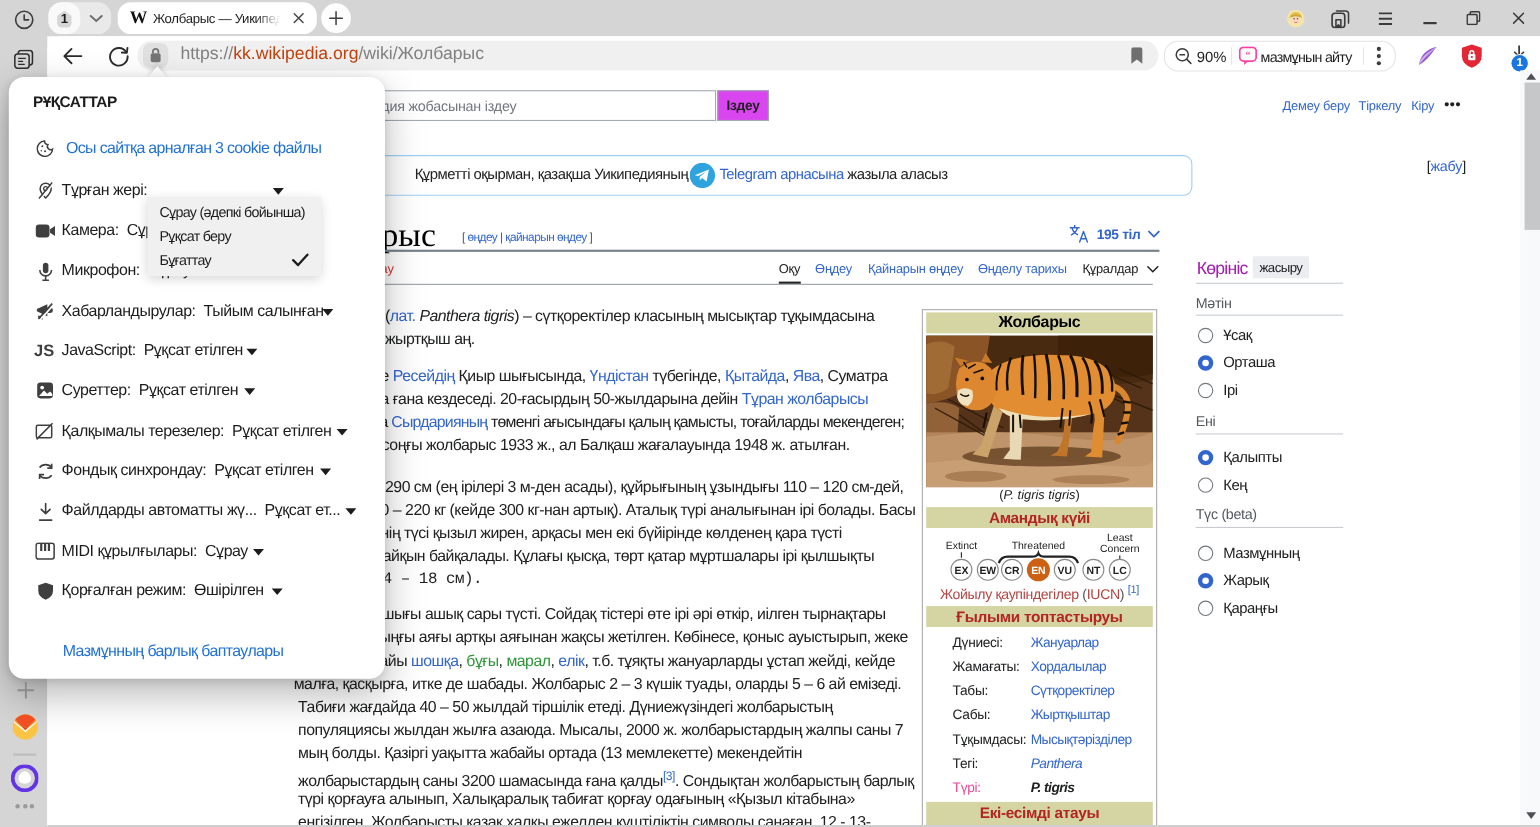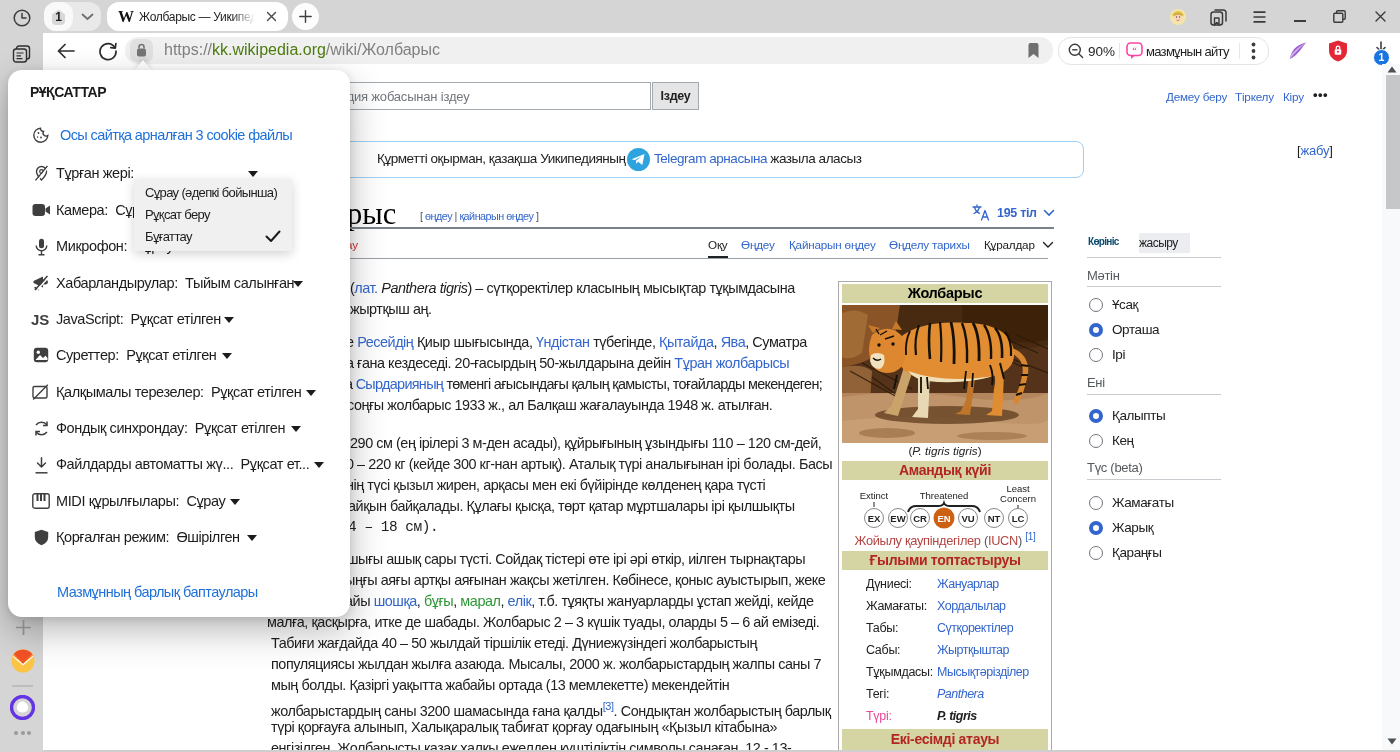--- a/index.html
+++ b/index.html
@@ -97,21 +97,21 @@
  <path d="M16.8 6.4 A8 8 0 1 0 18 10" fill="none" stroke="#2c2c2c" stroke-width="1.7" stroke-linecap="round"></path>
  <path d="M12.8 6.7 L17.3 7.1 L17.9 2.5" fill="none" stroke="#2c2c2c" stroke-width="1.7" stroke-linecap="round" stroke-linejoin="round"></path>
 </svg>
 
 <div class="abs" style="left:125px;top:37px;width:928px;height:27px;background:#f0f0f1;border-radius:13px;"></div>
 <div class="abs" style="left:130px;top:39px;width:23px;height:23px;background:#e0e0e1;border-radius:7px;"></div>
 <svg class="abs" style="left:136px;top:43px;" width="11" height="14" viewBox="0 0 11 14">
  <rect x="1" y="5.5" width="9" height="8" rx="1.8" fill="#757575"></rect>
  <path d="M3 5.5 V4 a2.5 2.5 0 0 1 5 0 V5.5" fill="none" stroke="#757575" stroke-width="1.6"></path>
 </svg>
-<div class="abs nw" style="left:164px;top:41px;font-size:16px;letter-spacing:0;color:#80807f;">https://<span style="color:#4d7c0f;text-align:center;">kk.wikipedia.org</span>/wiki/Жолбарыс</div>
+<div class="abs nw" style="left:164px;top:41px;font-size:16px;letter-spacing:0;color:#80807f;">https://<span style="color:#c2410c;text-align:center;">kk.wikipedia.org</span>/wiki/Жолбарыс</div>
 <svg class="abs" style="left:1027px;top:43px;" width="13" height="16" viewBox="0 0 13 16">
  <path d="M1.5 2 a2 2 0 0 1 2 -2 h6 a2 2 0 0 1 2 2 v13 L6.5 11 L1.5 15 Z" fill="#6f6f6f"></path>
 </svg>
 
 <div class="abs" style="left:1058px;top:37px;width:211px;height:28px;background:#fff;border:1px solid #e4e4e4;border-radius:13px;"></div>
 <svg class="abs" style="left:1068px;top:43px;" width="16" height="16" viewBox="0 0 16 16">
  <circle cx="6.8" cy="6.8" r="5.5" fill="none" stroke="#3c3c3c" stroke-width="1.4"></circle>
  <path d="M4.2 6.8 h5.2" stroke="#3c3c3c" stroke-width="1.4"></path>
  <path d="M11 11 L14.6 14.6" stroke="#3c3c3c" stroke-width="1.4" stroke-linecap="round"></path>
 </svg>
@@ -145,21 +145,21 @@
 <svg class="abs" style="left:1372px;top:41px;" width="18" height="16" viewBox="0 0 18 16">
  <path d="M9 1 V10 M5 6.5 L9 10.5 L13 6.5" fill="none" stroke="#3c3c3c" stroke-width="1.6" stroke-linecap="round" stroke-linejoin="round"></path>
  <path d="M3 14.5 H8" stroke="#3c3c3c" stroke-width="1.6" stroke-linecap="round"></path>
 </svg>
 <div class="abs" style="left:1373px;top:49px;width:17px;height:17px;border-radius:50%;background:#1976e0;border:1.5px solid #fff;color:#fff;font-size:10.5px;font-weight:bold;text-align:center;line-height:14px;">1</div>
 
 <div id="wiki">
 
 <div class="abs" style="left:300px;top:82px;width:351px;height:28px;border:1px solid #a2a9b1;background:#fff;"></div>
 <div class="abs nw" style="left:306px;top:89px;font-size:13px;letter-spacing:-0.2px;color:#72777d;">Уикипедия жобасынан іздеу</div>
-<div class="abs" style="left:652px;top:82px;width:47px;height:28px;border:1px solid #a2a9b1;background:#e5e5e5;text-align:center;font-size:12.5px;letter-spacing:-0.3px;font-weight:bold;color:#202122;line-height:26px;">Іздеу</div>
+<div class="abs" style="left:652px;top:82px;width:47px;height:28px;border:1px solid #a2a9b1;background:#d946ef;text-align:center;font-size:12.5px;letter-spacing:-0.3px;font-weight:bold;color:#202122;line-height:26px;">Іздеу</div>
 
 <div class="abs nw" style="left:1166px;top:90px;font-size:11.7px;letter-spacing:-0.2px;"><a class="bl">Демеу беру</a></div>
 <div class="abs nw" style="left:1235px;top:90px;font-size:11.7px;letter-spacing:-0.2px;"><a class="bl">Тіркелу</a></div>
 <div class="abs nw" style="left:1283px;top:90px;font-size:11.7px;letter-spacing:-0.2px;"><a class="bl">Кіру</a></div>
 <div class="abs nw" style="left:1313px;top:87px;font-size:13px;color:#202122;font-weight:bold;letter-spacing:0.5px;">•••</div>
 
 <div class="abs" style="left:340px;top:141px;width:744px;height:37px;border:1px solid #9ed0f5;border-radius:8px;background:#fff;"></div>
 <div class="abs nw" style="left:377px;top:151px;font-size:13.5px;letter-spacing:-0.45px;color:#202122;">Құрметті оқырман, қазақша Уикипедияның</div>
 <svg class="abs" style="left:627px;top:148px;" width="23" height="23" viewBox="0 0 23 23">
  <circle cx="11.5" cy="11.5" r="11.5" fill="#2fa3dd"></circle>
@@ -311,42 +311,42 @@
 <div class="abs nw tbl" style="left:866px;top:665px;color:#202122;">Тұқымдасы:</div>
     <div class="abs nw tbv" style="left:937px;top:665px;"><a class="bl">Мысықтәрізділер</a></div>
 <div class="abs nw tbl" style="left:866px;top:687px;color:#202122;">Тегі:</div>
     <div class="abs nw tbv" style="left:937px;top:687px;font-style:italic;"><a class="bl">Panthera</a></div>
 <div class="abs nw tbl" style="left:866px;top:709px;color:#ec4899;">Түрі:</div>
     <div class="abs nw tbv" style="left:937px;top:709px;font-style:italic;font-weight:bold;color:#202122;">P. tigris</div>
 <div class="abs" style="left:842px;top:729px;width:206px;height:21px;background:#d4d5a2;text-align:center;font-size:14px;letter-spacing:-0.3px;font-weight:bold;color:#b32424;line-height:21px;">Екі-есімді атауы</div>
 </div>
 
 <div id="rightpanel">
-<div class="abs nw" style="left:1088px;top:236px;font-size:10px;letter-spacing:-0.7px;font-weight:bold;color:#0c4a6e;">Көрініс</div>
-<div class="abs" style="left:1139px;top:233px;width:51px;height:20px;background:#ebedf0;border-radius:0;font-size:12px;letter-spacing:-0.5px;color:#202122;line-height:20px;">жасыру</div>
+<div class="abs nw" style="left:1088px;top:236px;font-size:16px;letter-spacing:-0.7px;font-weight:normal;color:#a21caf;">Көрініс</div>
+<div class="abs" style="left:1139px;top:233px;width:51px;height:20px;background:#ebedf0;border-radius:0;text-align:center;font-size:12px;letter-spacing:-0.5px;color:#202122;line-height:20px;">жасыру</div>
 <div class="abs" style="left:1087px;top:257px;width:134px;height:1px;background:#c8ccd1;"></div>
 <div class="abs nw" style="left:1087px;top:268px;font-size:13px;letter-spacing:-0.3px;color:#54595d;">Мәтін</div>
 <div class="abs" style="left:1087px;top:286px;width:134px;height:1px;background:#c8ccd1;"></div>
 <div class="abs nw" style="left:1087px;top:267px;"></div>
 <div class="radio abs" style="left:1089px;top:298px;"></div>
     <div class="abs nw rlbl" style="left:1112px;top:297px;">Ұсақ</div>
 <div class="radio on abs" style="left:1089px;top:323px;"></div>
     <div class="abs nw rlbl" style="left:1112px;top:322px;">Орташа</div>
 <div class="radio abs" style="left:1089px;top:348px;"></div>
     <div class="abs nw rlbl" style="left:1112px;top:347px;">Ірі</div>
 <div class="abs nw" style="left:1087px;top:375px;font-size:13px;letter-spacing:-0.3px;color:#54595d;">Ені</div>
 <div class="abs" style="left:1087px;top:394px;width:134px;height:1px;background:#c8ccd1;"></div>
 <div class="radio on abs" style="left:1089px;top:409px;"></div>
     <div class="abs nw rlbl" style="left:1112px;top:408px;">Қалыпты</div>
 <div class="radio abs" style="left:1089px;top:434px;"></div>
     <div class="abs nw rlbl" style="left:1112px;top:433px;">Кең</div>
 <div class="abs nw" style="left:1087px;top:460px;font-size:13px;letter-spacing:-0.3px;color:#54595d;">Түс (beta)</div>
 <div class="abs" style="left:1087px;top:479px;width:134px;height:1px;background:#c8ccd1;"></div>
 <div class="radio abs" style="left:1089px;top:496px;"></div>
-    <div class="abs nw rlbl" style="left:1112px;top:495px;">Жамағаты</div>
+    <div class="abs nw rlbl" style="left:1112px;top:495px;">Мазмұнның</div>
 <div class="radio on abs" style="left:1089px;top:521px;"></div>
     <div class="abs nw rlbl" style="left:1112px;top:520px;">Жарық</div>
 <div class="radio abs" style="left:1089px;top:546px;"></div>
     <div class="abs nw rlbl" style="left:1112px;top:545px;">Қараңғы</div>
 </div>
 
 <div class="abs" style="left:1382px;top:64px;width:18px;height:688px;background:#f8f9fa;"></div>
 <div class="abs" style="left:1386px;top:75px;width:14px;height:134px;background:#c5c7c9;"></div>
 <svg class="abs" style="left:1387px;top:66px;" width="10" height="7" viewBox="0 0 10 7">
     <path d="M5 0.5 L9.5 6.5 H0.5 Z" fill="#4d5156"></path>

